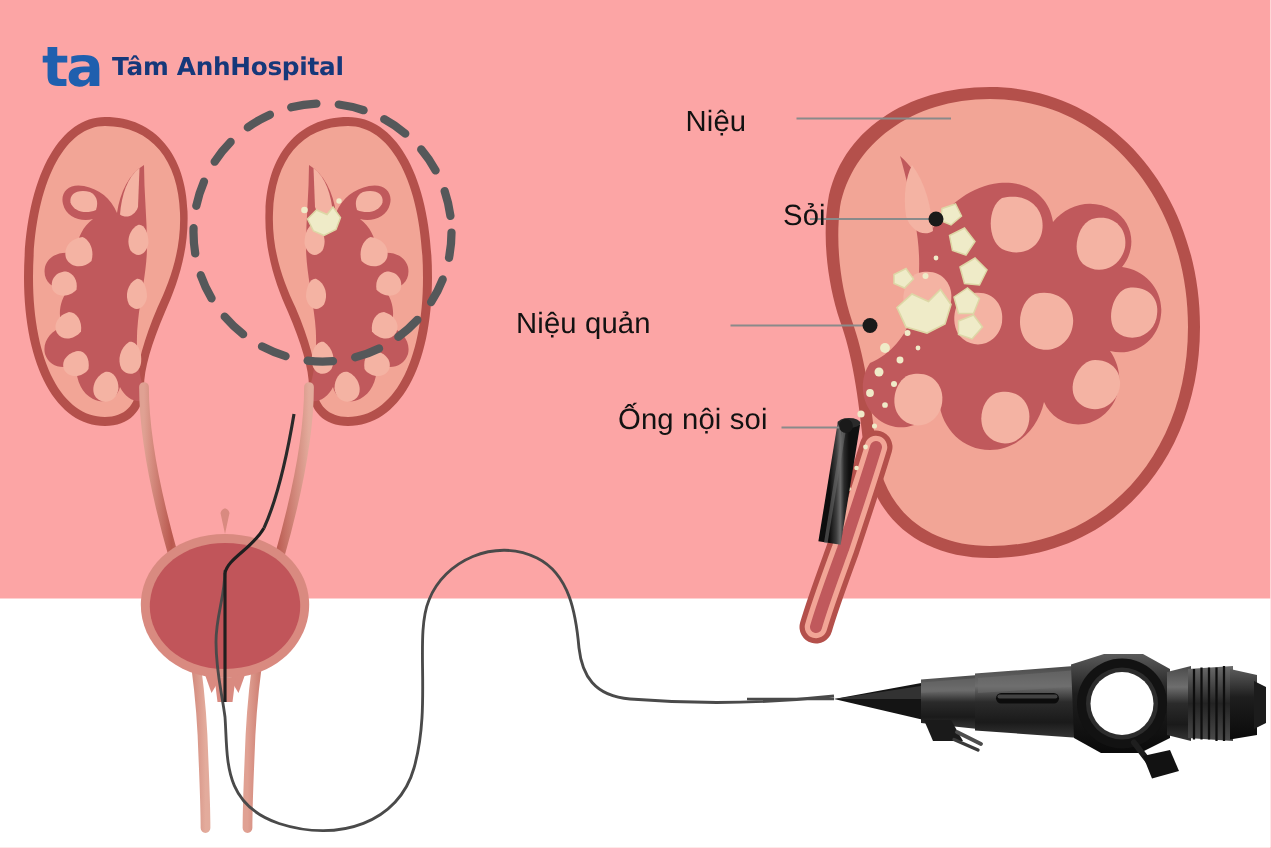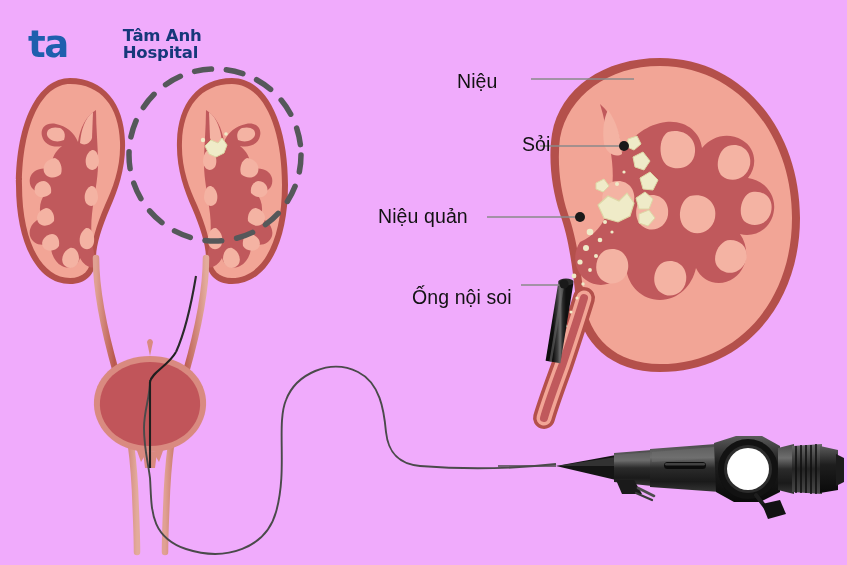--- a/index.html
+++ b/index.html
@@ -9,22 +9,22 @@
   }
   body {
     width: 847px; height: 565px;
     font-family: "Liberation Sans", sans-serif;
     overflow: hidden;
     position: relative;
   }
   #stage {
     position: relative;
     width: 847px;
-    height: 565px;
-    background: #f0abfc;
+    height: 399px;
+    background: #fca5a5;
   }
   #scene { position: absolute; left: 0; top: 0; }
 
   
   .logo-wrap {
     position: absolute;
     left: 28px; top: 28px;
     display: flex;
     align-items: center;
     gap: 7px;
@@ -32,45 +32,44 @@
   .logo-mark {
     font-family: "DejaVu Sans", sans-serif;
     font-weight: 700;
     font-size: 37px;
     line-height: 0.92;
     color: #1f5fae;
     letter-spacing: -1.5px;
   }
   .logo-words {
     display: flex;
-    flex-direction: column;
+    flex-direction: row;
     line-height: 1.02;
-    margin-left: 48px;
   }
   .logo-l1, .logo-l2 {
     font-family: "DejaVu Sans", sans-serif;
     font-weight: 700;
     font-size: 16.5px;
     color: #16387a;
     letter-spacing: -0.2px;
   }
 
   
   .lbl {
     position: absolute;
     font-family: "Liberation Sans", sans-serif;
     font-size: 19.5px;
     color: #121212;
     white-space: nowrap;
     letter-spacing: 0.1px;
   }
   .lbl-thank { left: 457px; top: 70px; }
   .lbl-soi   { left: 522px; top: 133px; }
-  .lbl-nieu  { left: 378px; top: 205px; }
-  .lbl-ong   { left: 412px; top: 286px; }
+  .lbl-nieu  { left: 344px; top: 205px; }
+  .lbl-ong   { left: 412px; top: 269px; }
 
   
   .caption {
     position: absolute;
     left: 413px;
     top: 388px;
     width: 296px;
     font-family: "Liberation Sans", sans-serif;
     font-size: 17.5px;
     line-height: 25px;

